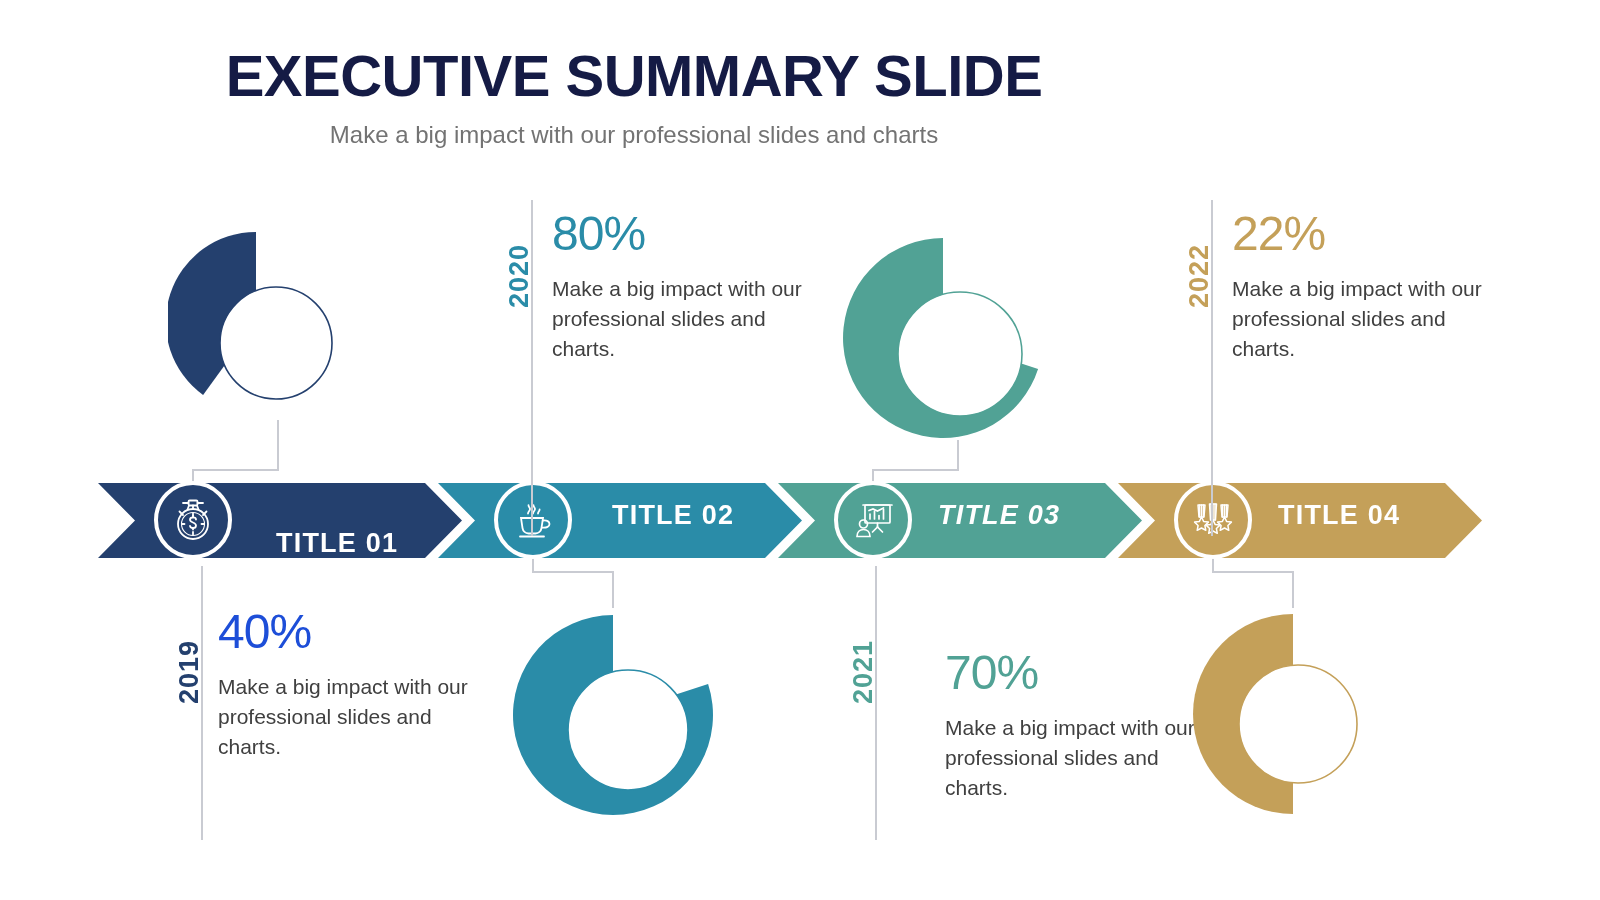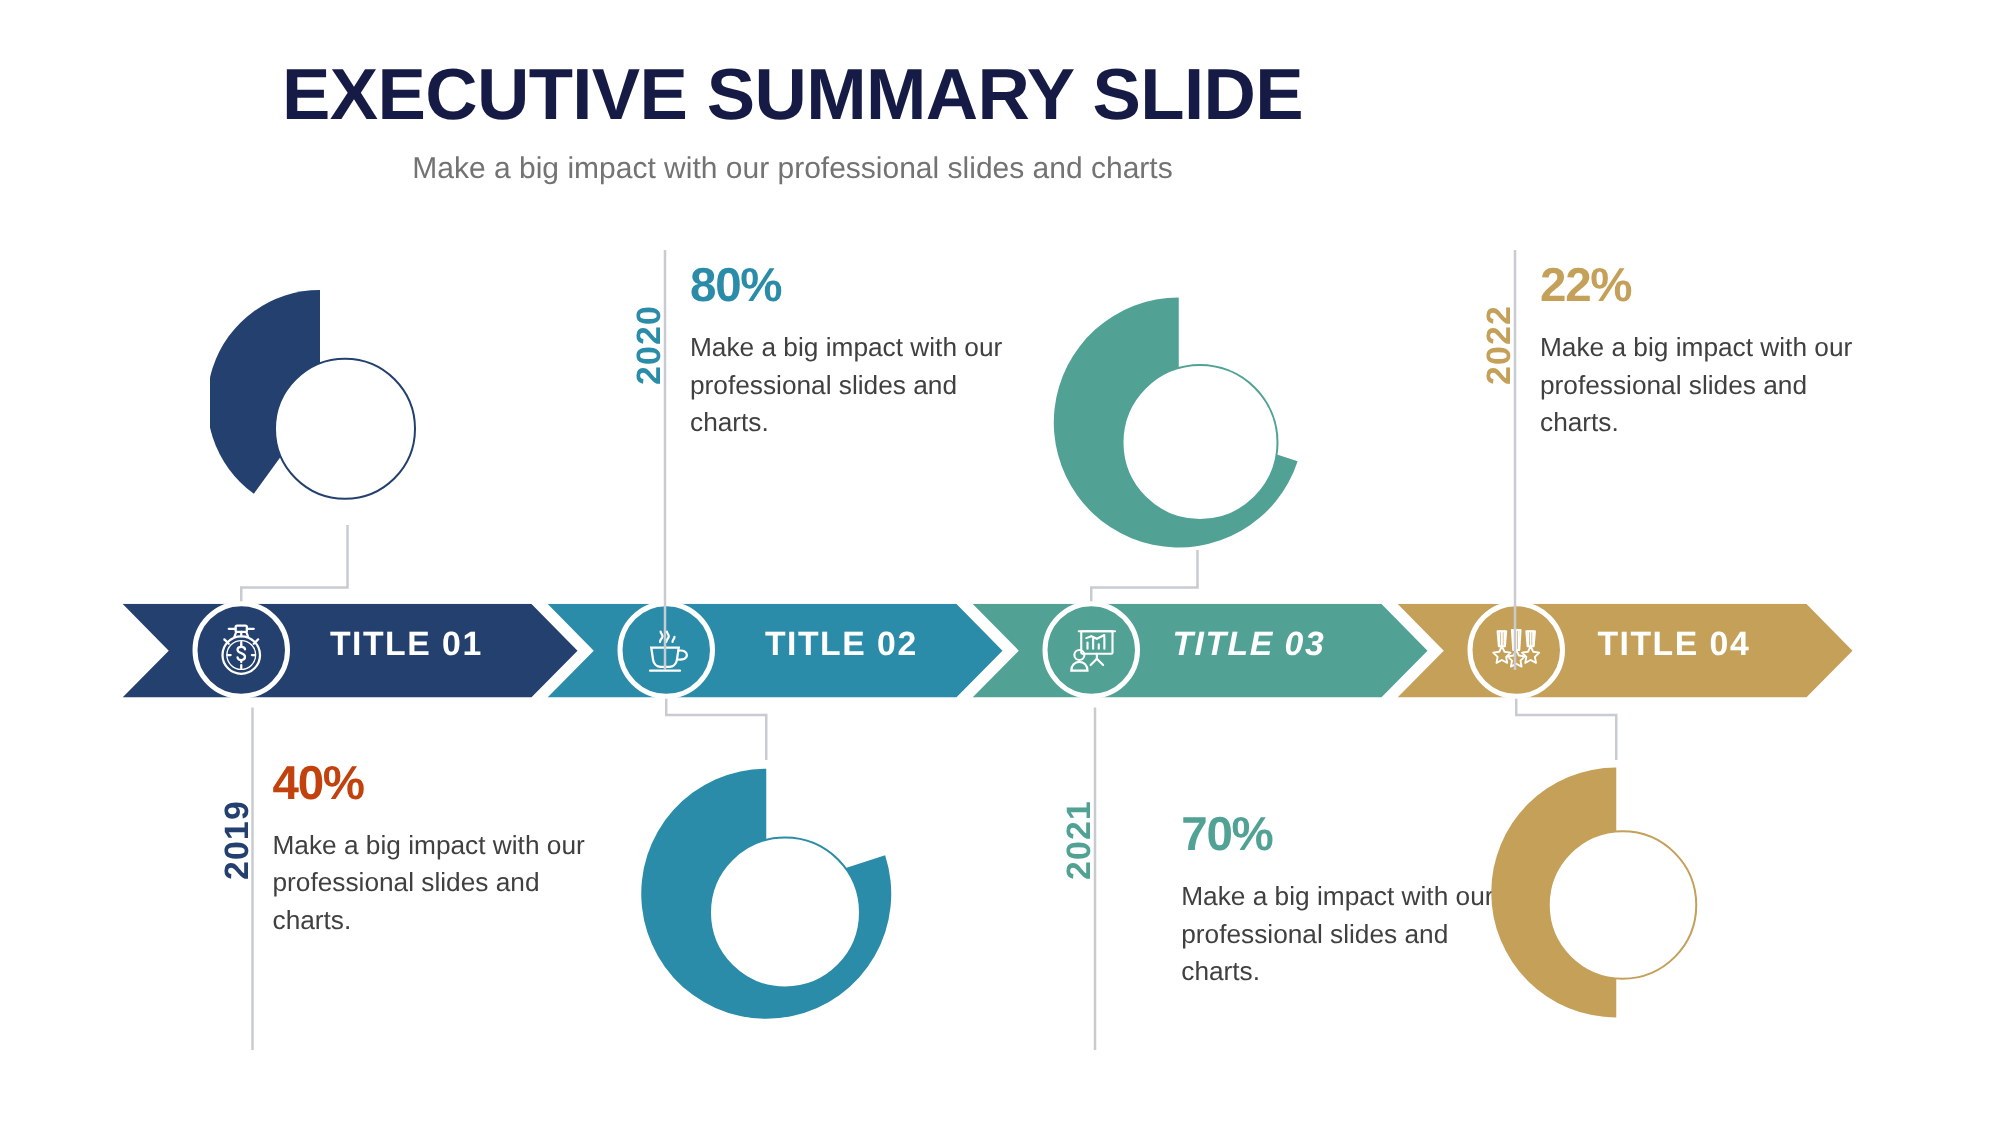--- a/index.html
+++ b/index.html
@@ -90,22 +90,22 @@
     font-weight: bold;
     letter-spacing: 1px;
     transform: rotate(-90deg);
     transform-origin: left top;
     white-space: nowrap;
   }
 
   
   .stat-block { position: absolute; width: 260px; }
   .stat-pct {
-    font-size: 38px;
-    font-weight: bold;
+    font-size: 48px;
+    font-weight: normal;
     line-height: 1;
     letter-spacing: -1px;
     margin: 0;
   }
   .stat-desc {
     font-size: 21px;
     color: #404040;
     line-height: 1.42;
     margin-top: 16px;
   }
@@ -141,21 +141,21 @@
       <path d="M 98,0 L 425,0 L 462,37.5 L 425,75 L 98,75 L 135,37.5 Z" fill="#24406e"></path>
 
       <path d="M 438,0 L 765,0 L 802,37.5 L 765,75 L 438,75 L 475,37.5 Z" fill="#2a8ca8"></path>
 
       <path d="M 778,0 L 1105,0 L 1142,37.5 L 1105,75 L 778,75 L 815,37.5 Z" fill="#51a295"></path>
 
       <path d="M 1118,0 L 1445,0 L 1482,37.5 L 1445,75 L 1118,75 L 1155,37.5 Z" fill="#c4a059"></path>
     </svg>
   </div>
 
-  <div class="seg-label" style="left:264px;">TITLE 01</div>
+  <div class="seg-label" style="left:276px;margin-top:28px;">TITLE 01</div>
   <div class="seg-label" style="left:612px;">TITLE 02</div>
   <div class="seg-label" style="left:938px;font-style:italic;">TITLE 03</div>
   <div class="seg-label" style="left:1278px;">TITLE 04</div>
 
   <div class="marker" style="left:154px; background:#24406e;">
     <span>
       <svg width="44" height="46" viewBox="0 0 44 46">
         <g fill="none" stroke="#ffffff" stroke-width="1.8" stroke-linecap="round">
           <circle cx="22" cy="27" r="15"></circle>
           <circle cx="22" cy="27" r="11.5" stroke-width="1.1"></circle>
@@ -232,21 +232,21 @@
           <path d="M21 6 L21 22 M23 6 L23 22 M25 6 L25 22"></path>
           <path d="M23 22 L25.1 26.4 L29.9 27.1 L26.4 30.5 L27.3 35.3 L23 33 L18.7 35.3 L19.6 30.5 L16.1 27.1 L20.9 26.4 Z"></path>
         </g>
       </svg>
     </span>
   </div>
 
   <div class="divider" style="left:201px; top:566px; height:274px;"></div>
   <div class="year" style="left:174px; top:704px; color:#24406e;">2019</div>
   <div class="stat-block" style="left:218px; top:608px;">
-    <div class="stat-pct" style="color:#c2410c;">40%</div>
+    <div class="stat-pct" style="color:#1d4ed8;">40%</div>
     <div class="stat-desc">Make a big impact with our professional slides and charts.</div>
   </div>
   <div class="donut" style="left:168px; top:228px;">
     <svg width="180" height="196" viewBox="0 0 180 196">
 
       <path d="M 88 94 L 88 4 A 90 90 0 0 0 35.1 167.0 Z" fill="#24406e"></path>
 
       <circle cx="108" cy="115" r="56" fill="#ffffff" stroke="#24406e" stroke-width="1.6"></circle>
     </svg>
   </div>

